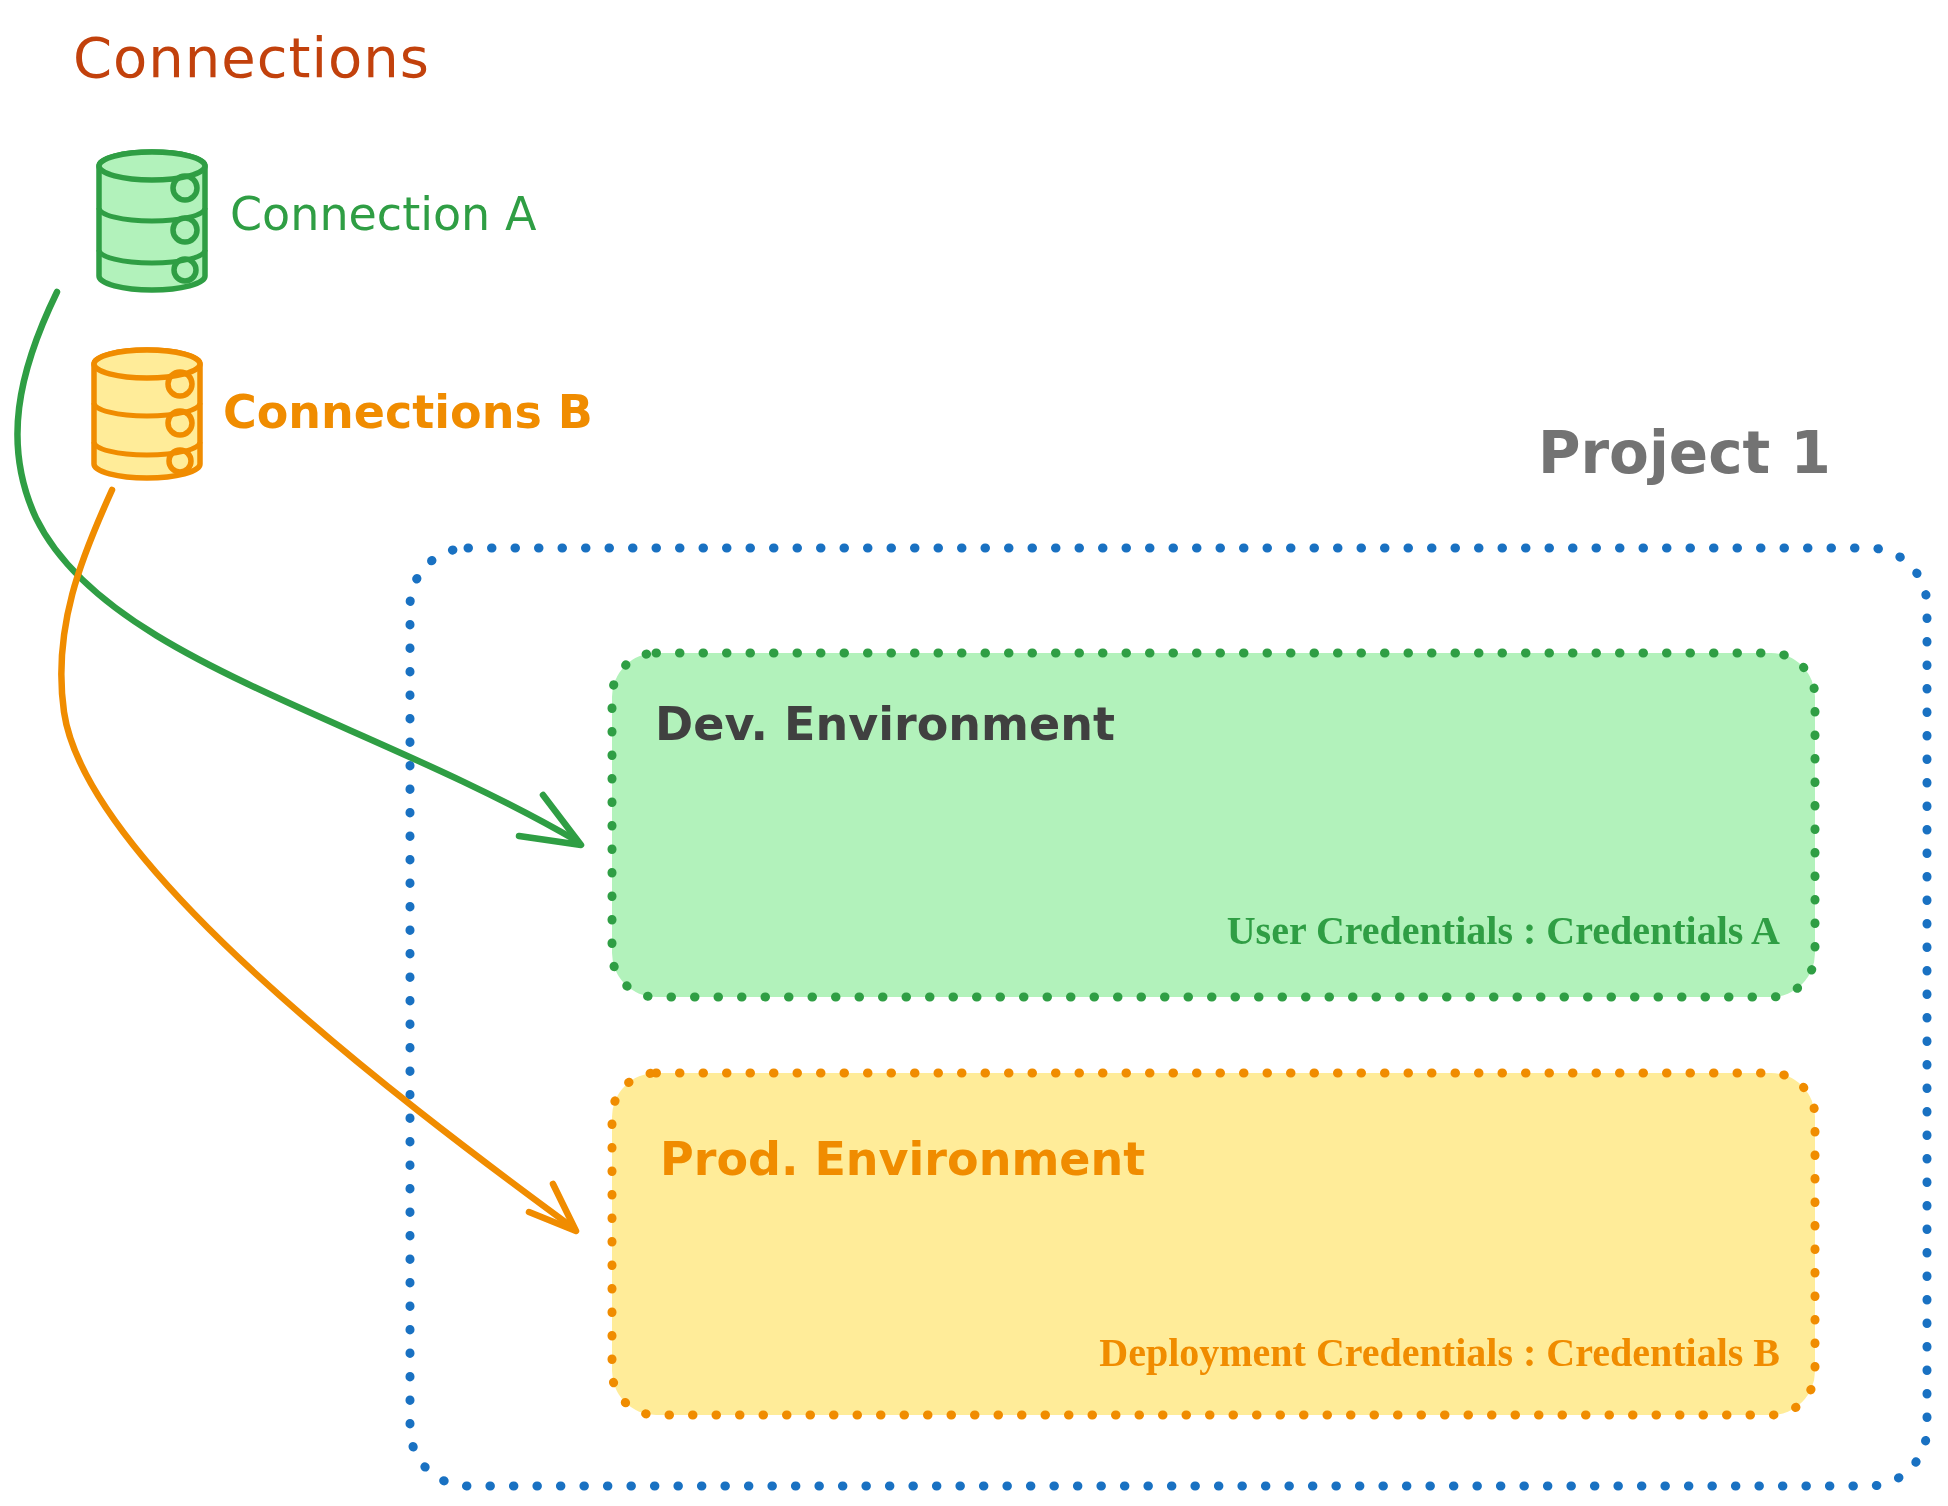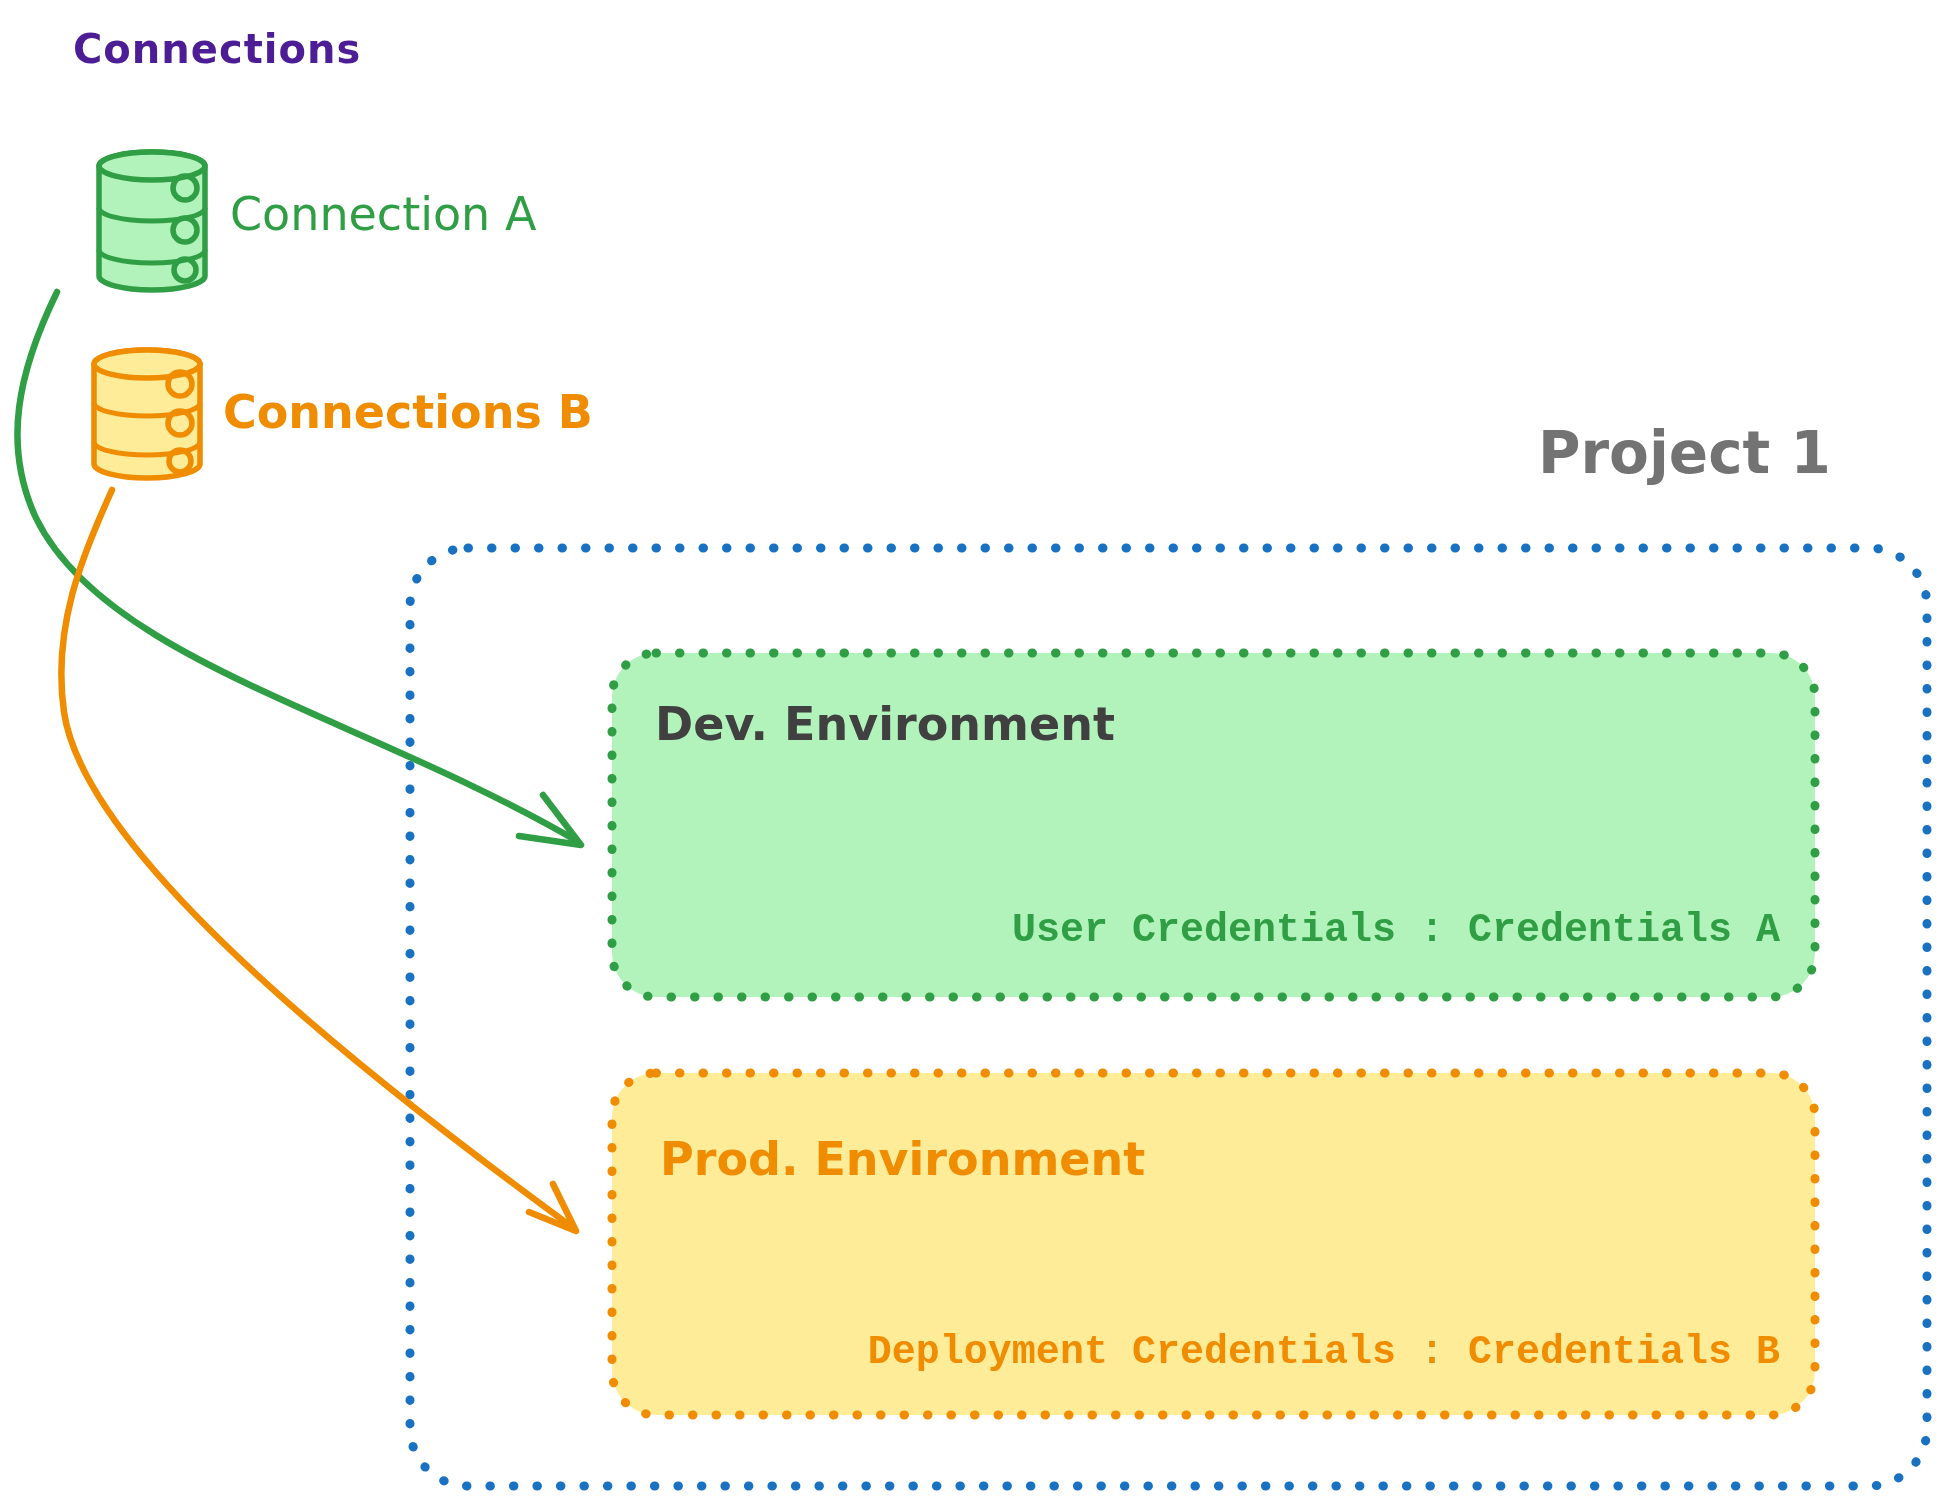--- a/index.html
+++ b/index.html
@@ -7,40 +7,40 @@
     position:relative;
     width:1948px;height:1506px;
     background:#ffffff;
     font-family:"DejaVu Sans",sans-serif;
     overflow:hidden;
   }
   #shapes{position:absolute;left:0;top:0;width:1948px;height:1506px;}
   .label{position:absolute;white-space:nowrap;line-height:1.15;}
   .title{
     left:73px;top:26px;
-    font-size:40px;font-weight:700;color:#4c1d95;
+    font-size:56px;font-weight:400;color:#c2410c;
     letter-spacing:1px;
   }
   .conn-a-label{
     left:230px;top:188px;
     font-size:46px;font-weight:400;color:#2f9e44;
   }
   .conn-b-label{
     left:223px;top:386px;
     font-size:46px;font-weight:600;color:#f08c00;
   }
   .project-title{
     left:1538px;top:420px;
     font-size:58px;font-weight:700;color:#737373;
   }
   .env-title{font-size:46px;font-weight:600;}
   .dev-title{left:655px;top:698px;color:#404040;}
   .prod-title{left:660px;top:1133px;color:#f08c00;}
   .env-creds{
-    font-family:Liberation Mono, monospace;
+    font-family:Liberation Serif, serif;
     font-size:40px;font-weight:700;
   }
   .dev-creds{right:168px;top:908px;color:#2f9e44;}
   .prod-creds{right:168px;top:1330px;color:#f08c00;}
 </style>
 </head>
 <body>
 
 <div id="canvas">
 

